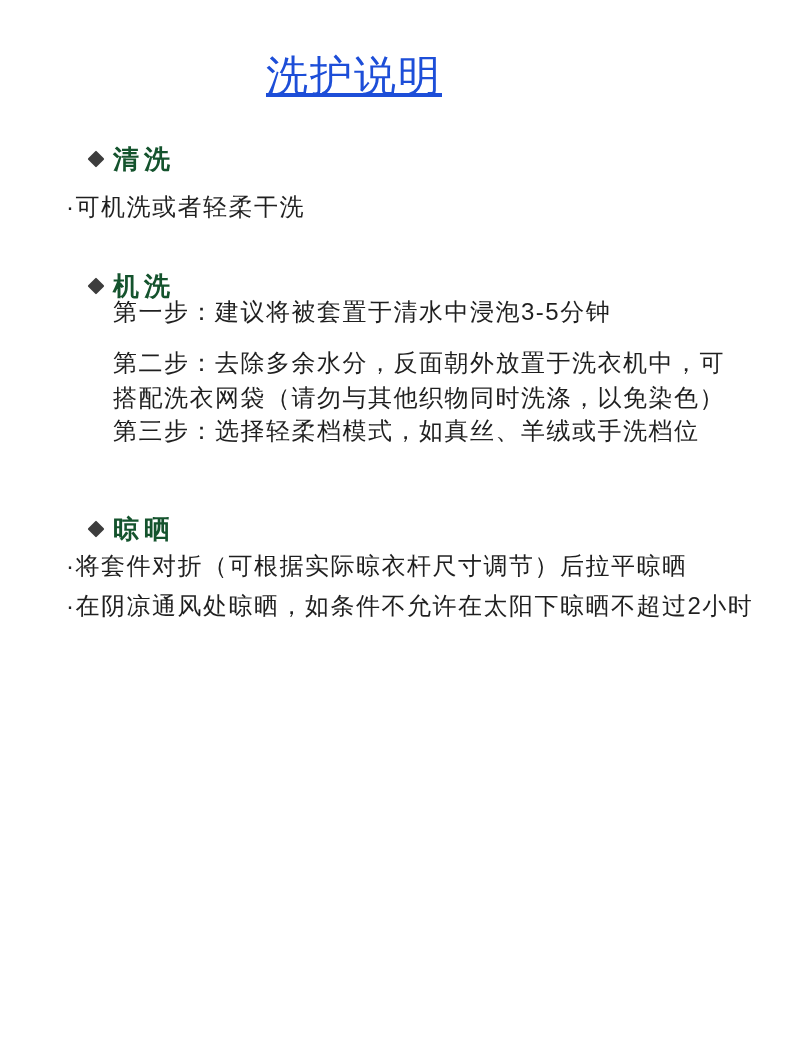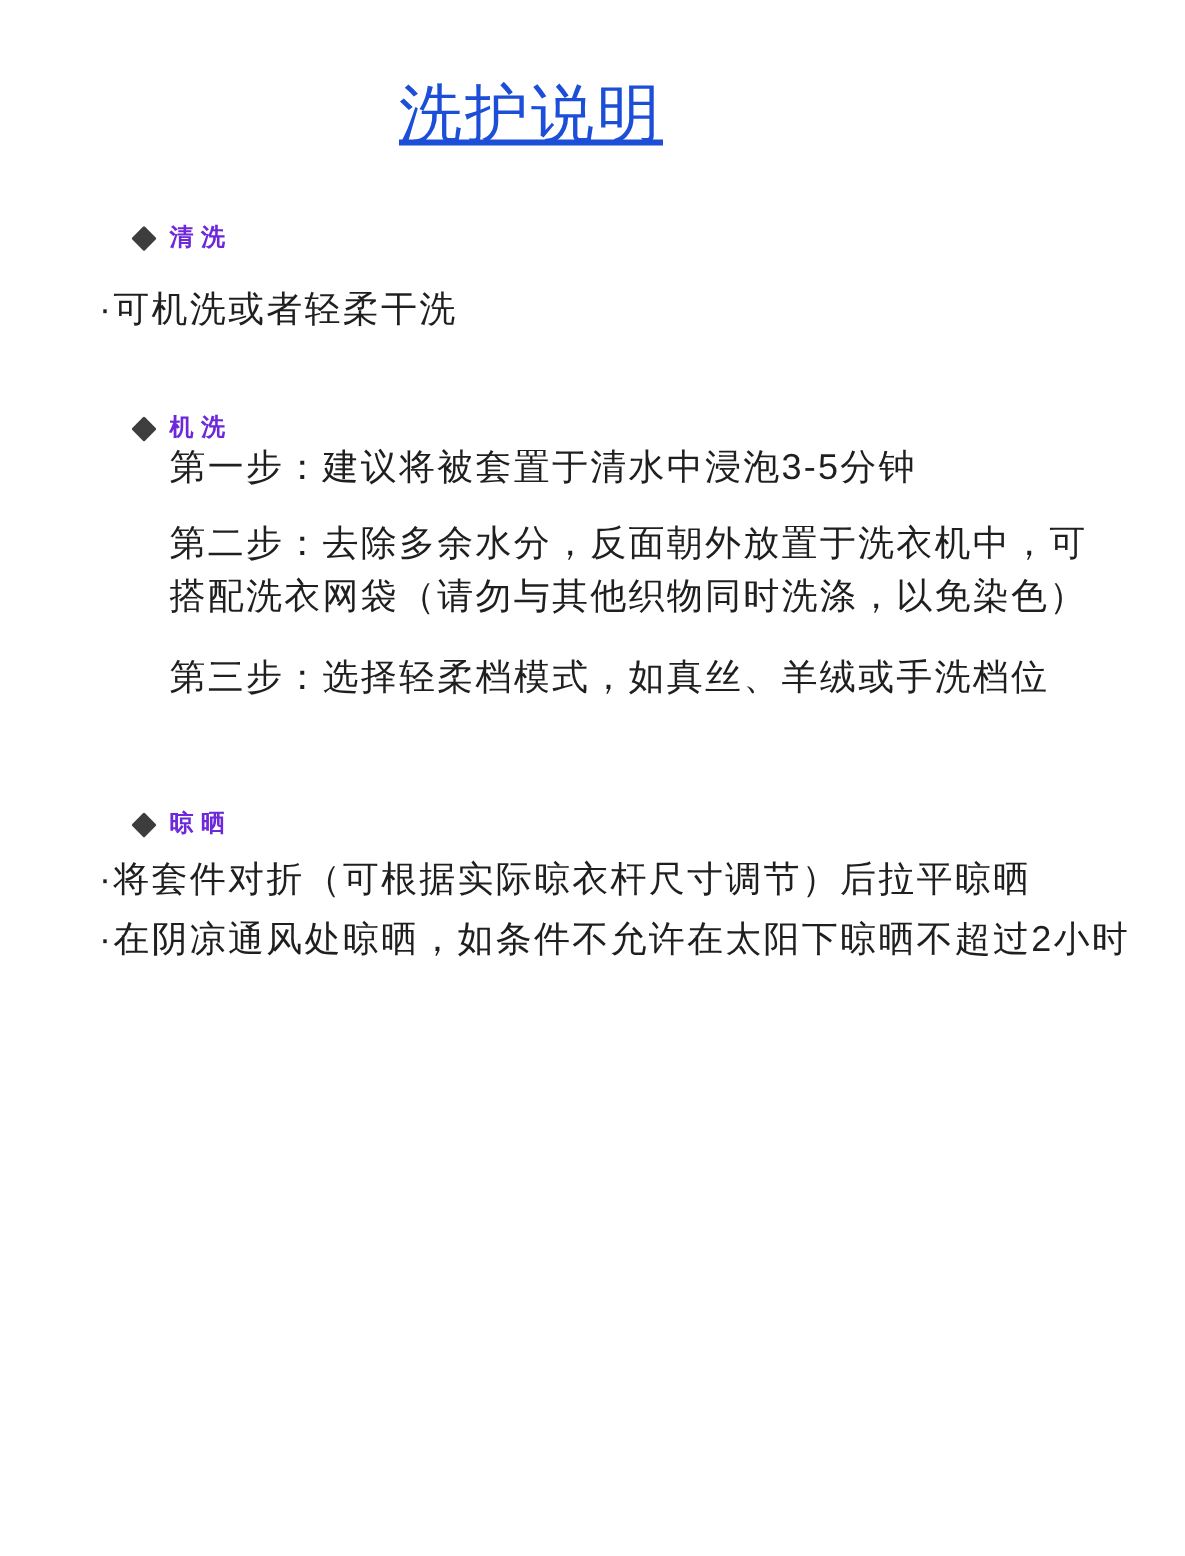--- a/index.html
+++ b/index.html
@@ -36,24 +36,24 @@
   .diamond {
     width: 12px;
     height: 12px;
     background: #3d3d3d;
     transform: rotate(45deg);
     border-radius: 1px;
     margin-right: 11px;
     flex: 0 0 auto;
   }
   .sec-heading .h-label {
-    font-size: 16px;
+    font-size: 26px;
     font-weight: 700;
     letter-spacing: 5px;
-    color: #6d28d9;
+    color: #14532d;
   }
   .line {
     margin: 0;
     font-size: 24px;
     line-height: 26px;
     letter-spacing: 1.5px;
     padding-left: 113px;
     white-space: nowrap;
   }
   .line.bullet {
@@ -64,21 +64,21 @@
     max-width: 615px;
     line-height: 35px;
     word-break: break-all;
   }
   
   .mt-title-s1   { margin-top: 47px; }
   .mt-s1-line    { margin-top: 22px; }
   .mt-s1-s2      { margin-top: 53px; }
   .mt-s2-p1      { }
   .mt-s2-p2      { margin-top: 20px; }
-  .mt-s2-p3      { margin-top: 24px; }
+  .mt-s2-p3      { margin-top: 3px; }
   .mt-s2-s3      { margin-top: 59px; }
   .mt-s3-l1      { margin-top: 9px;  }
   .mt-s3-l2      { margin-top: 16px; }
   .mt-s3-l3      { margin-top: 14px; }
   .mt-s3-s4      { margin-top: 72px; align-items: center; }
   .mt-s4-l1      { margin-top: 11px; }
   .mt-s4-l2      { margin-top: 14px; }
 </style>
 </head>
 <body>

